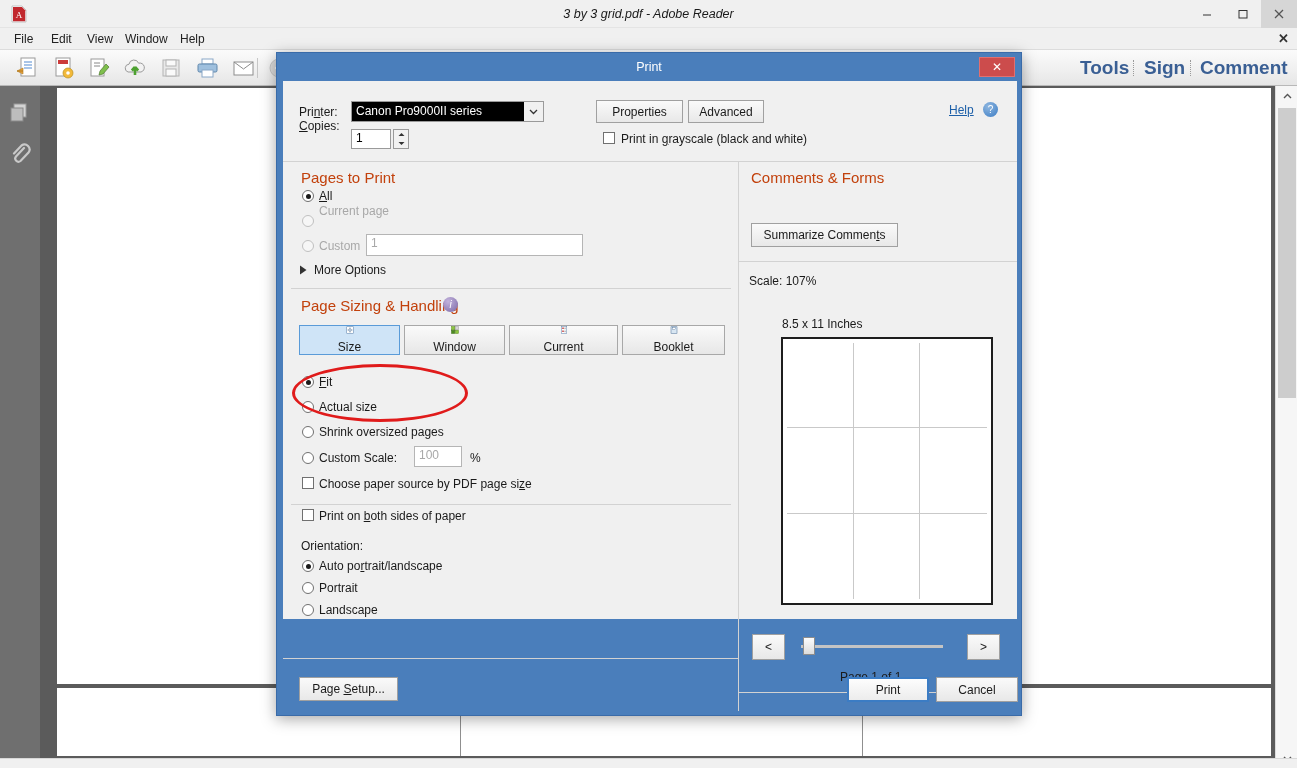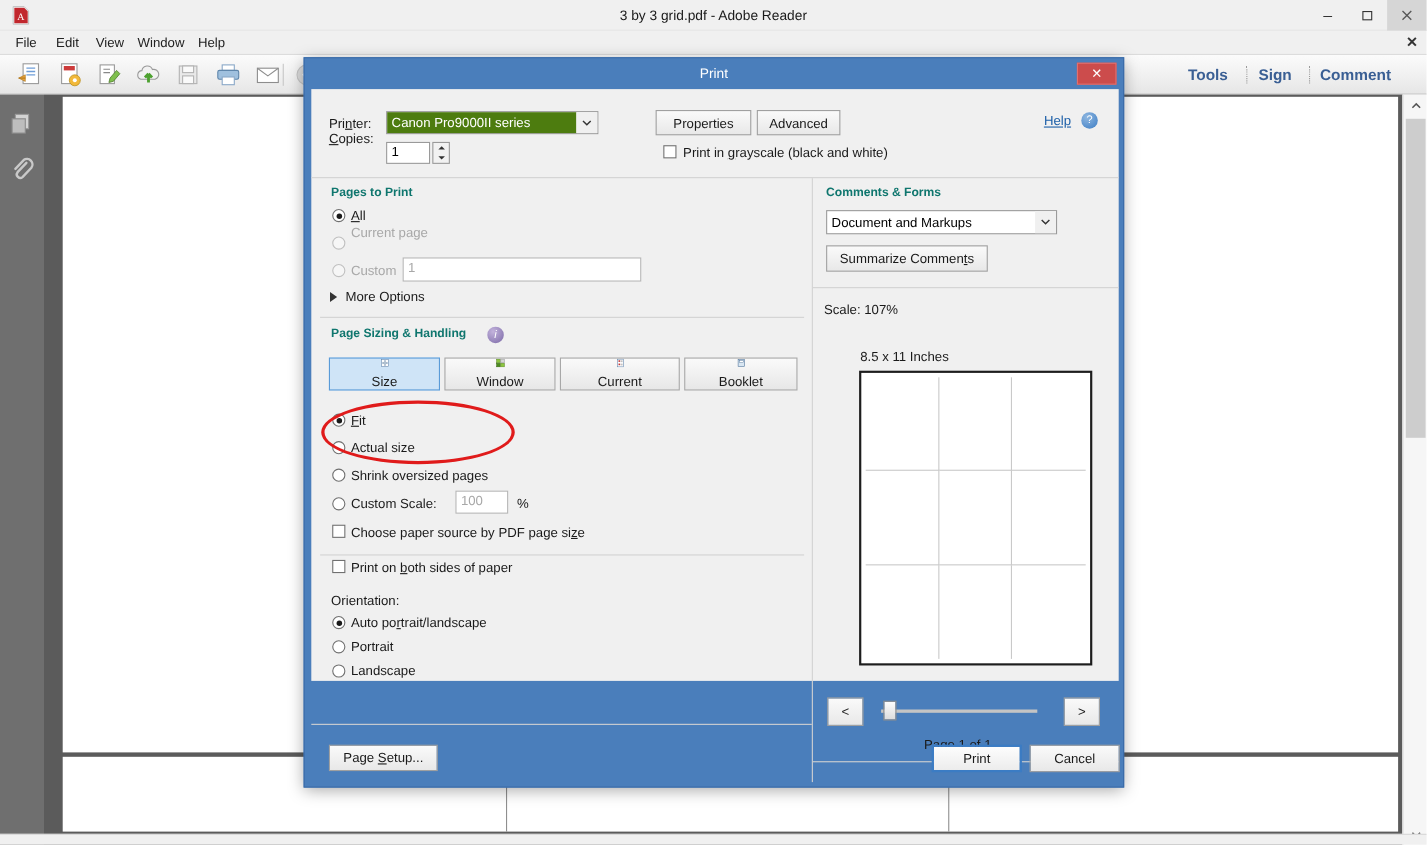--- a/index.html
+++ b/index.html
@@ -22,21 +22,21 @@
     position: absolute; left: 0; top: 0; width: 1297px; height: 28px;
     background: #f0f0f0;
     border-bottom: 1px solid #e4e4e4;
   }
   .app-icon {
     position: absolute; left: 10px; top: 5px; width: 18px; height: 18px;
   }
   .titlebar-text {
     position: absolute; left: 0; top: 0; width: 1297px; height: 28px;
     line-height: 28px; text-align: center;
-    font-size: 12.5px; color: #1a1a1a;
+    font-size: 12.5px; color: #1a1a1a; font-style: italic;
   }
   .wincontrols {
     position: absolute; right: 0; top: 0; height: 28px; display: flex;
   }
   .wc {
     width: 36px; height: 28px; display: flex; align-items: center; justify-content: center;
     color: #2a2a2a;
   }
   .wc.close { background: #d6d6d6; }
 
@@ -62,21 +62,21 @@
     border-bottom: 1px solid #b8b8b8;
   }
   .tb-icon {
     position: absolute; top: 6px; width: 26px; height: 24px;
   }
   .tb-sep {
     position: absolute; top: 8px; width: 1px; height: 20px; background: #c6c6c6;
   }
   .tb-right {
     position: absolute; top: 0; height: 36px; line-height: 36px;
-    font-size: 14px; font-weight: bold; color: #3a5f94;
+    font-size: 19px; font-weight: bold; color: #3a5f94;
   }
   .tb-rdot {
     position: absolute; top: 10px; width: 1px; height: 16px;
     border-left: 1px dotted #9a9a9a;
   }
 
   
   .navstrip {
     position: absolute; left: 0; top: 86px; width: 40px; height: 682px;
     background: #6f6f6f;
@@ -136,21 +136,21 @@
   .lbl { position: absolute; font-size: 12px; color: #1a1a1a; }
   .lbl u { text-decoration: underline; }
   .combo {
     position: absolute; background: #ffffff; border: 1px solid #9a9a9a;
     height: 21px;
   }
   .combo-val {
     position: absolute; left: 0; top: 0; right: 19px; height: 19px;
     line-height: 19px; padding-left: 4px; font-size: 12px;
   }
-  .combo-val.sel { background: #4d7c0f; color: #ffffff; }
+  .combo-val.sel { background: #000000; color: #ffffff; }
   .combo-arrow {
     position: absolute; right: 0; top: 0; width: 19px; height: 19px;
     display: flex; align-items: center; justify-content: center;
     font-size: 9px; color: #333; background: #f0f0f0;
   }
   .btn {
     position: absolute; background: linear-gradient(to bottom,#fafafa,#e8e8e8);
     border: 1px solid #a0a0a0; font-size: 12px; color: #1a1a1a;
     display: flex; align-items: center; justify-content: center;
   }
@@ -182,21 +182,21 @@
   }
   .radio.on::after {
     content: ''; position: absolute; left: 2.5px; top: 2.5px;
     width: 5px; height: 5px; border-radius: 50%; background: #1a1a1a;
   }
   .radio.dis { border-color: #c0c0c0; background: #f6f6f6; }
   .cbox {
     position: absolute; width: 12px; height: 12px;
     background: #ffffff; border: 1px solid #707070;
   }
-  .sect-title { position: absolute; font-size: 11px; font-weight: bold; color: #0f766e; }
+  .sect-title { position: absolute; font-size: 15px; font-weight: normal; color: #c2410c; }
   .hr { position: absolute; height: 1px; background: #d2d2d2; }
   .vr { position: absolute; width: 1px; background: #d2d2d2; }
   .dimtext { color: #a8a8a8; }
 
   .pagebtn {
     position: absolute; height: 30px;
     background: linear-gradient(to bottom,#fafafa,#e7e7e7);
     border: 1px solid #a8a8a8;
     display: flex; align-items: center; justify-content: center; gap: 6px;
     font-size: 12px; color: #1a1a1a; flex-direction: column;
@@ -497,28 +497,20 @@
 
       <div class="hr" style="left:0; top:577px; width:455px;"></div>
 
       <div class="btn" style="left:16px; top:596px; width:99px; height:24px;">
         <span>Page <u>S</u>etup...</span>
       </div>
 
       <div class="ellipse-annot" style="left:9px; top:283px; width:176px; height:58px;"></div>
 
       <div class="sect-title" style="left:468px; top:88px;">Comments &amp; Forms</div>
-      <div class="combo" style="left:468px; top:110px; width:210px; height:22px;">
-        <div class="combo-val" style="height:20px; line-height:20px;">Document and Markups</div>
-        <div class="combo-arrow" style="height:20px;">
-          <svg width="9" height="6" viewBox="0 0 9 6">
-              <path d="M1 1 l3.5 3.5 l3.5 -3.5" fill="none" stroke="#333" stroke-width="1.3"></path>
-            </svg>
-        </div>
-      </div>
       <div class="btn" style="left:468px; top:142px; width:147px; height:24px;">
         <span>Summarize Commen<u>t</u>s</span>
       </div>
 
       <div class="hr" style="left:456px; top:180px; width:278px;"></div>
 
       <div class="lbl" style="left:466px; top:193px;">Scale: 107%</div>
 
       <div class="lbl" style="left:499px; top:236px;">8.5 x 11 Inches</div>
 

